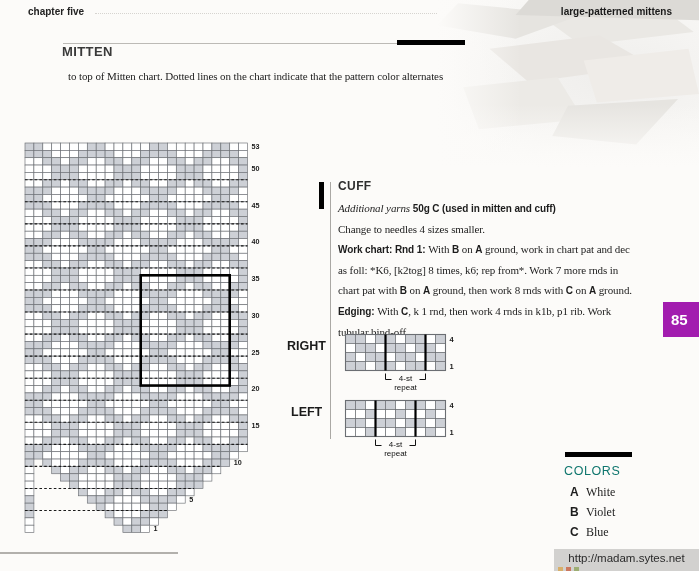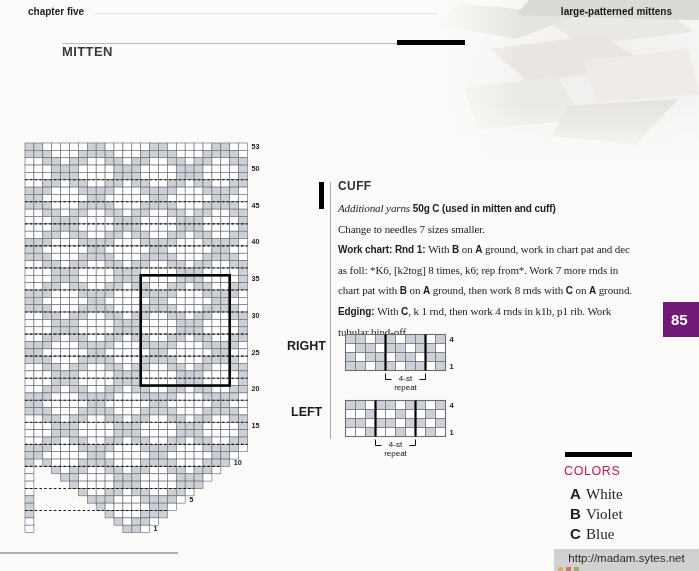--- a/index.html
+++ b/index.html
@@ -38,27 +38,27 @@
   .cuff-accent{position:absolute;left:319px;top:182px;width:5px;height:27px;background:#000;}
   .cuff-rule{position:absolute;left:330px;top:182px;width:1px;height:257px;background:#aaa8a4;}
   .cuff-block{position:absolute;left:338px;top:179px;width:340px;}
   .cuff-title{font-size:12px;font-weight:bold;letter-spacing:.4px;color:#2e2e2e;margin-bottom:5px;}
   .cuff-block .serif-line{line-height:20px;}
   
   .side-label{position:absolute;font-size:12.5px;font-weight:bold;color:#1b1b1b;}
   .small-chart{position:absolute;}
   
   .colors-bar{position:absolute;left:565px;top:452px;width:67px;height:4.5px;background:#000;}
-  .colors-title{position:absolute;left:564px;top:464px;font-size:12.5px;letter-spacing:.6px;color:#be185d;}
+  .colors-title{position:absolute;left:564px;top:464px;font-size:12.5px;letter-spacing:.6px;color:#0f766e;}
   .colors-list{position:absolute;left:570px;top:485px;}
-  .color-item{height:20px;font-size:15px;}
+  .color-item{height:20px;font-size:12px;}
   .color-code{font-weight:bold;display:inline-block;width:16px;}
   .color-name{font-family:"Liberation Serif",serif;color:#1c1c1c;}
   
-  .page-num{position:absolute;left:663px;top:302px;width:36px;height:35px;background:#701a75;
+  .page-num{position:absolute;left:663px;top:302px;width:36px;height:35px;background:#a21caf;
     color:#fff;font-size:15px;font-weight:bold;line-height:35px;padding-left:8px;box-sizing:border-box;}
   .url-strip{position:absolute;left:554px;top:549px;width:145px;height:26px;background:#d2d1cf;
     text-align:center;font-size:11.5px;line-height:18px;color:#2a2a2a;}
   .bottom-line{position:absolute;left:0;top:552px;width:178px;height:1.5px;background:#b2b0ac;}
   .speck{position:absolute;top:567px;width:5px;height:4px;opacity:.7;}
   .big-chart{position:absolute;left:18px;top:137px;}
 </style>
 </head>
 <body>
 
@@ -77,20 +77,21 @@
       <div class="tx7"></div>
     <div class="tx1"></div>
       <div class="tx8"></div>
   </div>
 
   <div class="rule-thin"></div>
   <div class="rule-black"></div>
 
   <div class="mitten-title">MITTEN</div>
   <div class="mitten-text">
+    <div class="serif-line"><span>to top of Mitten chart. Dotted lines on the chart indicate that the pattern color alternates</span></div>
   </div>
 
   <div class="big-chart">
     <svg id="bigChartSvg" width="252" height="408">
         <rect x="7" y="6" width="8.9" height="7.35" fill="#cdd0d6" stroke="#6b6e73" stroke-width="0.65"></rect>
         <rect x="15.9" y="6" width="8.9" height="7.35" fill="#cdd0d6" stroke="#6b6e73" stroke-width="0.65"></rect>
         <rect x="24.8" y="6" width="8.9" height="7.35" fill="#ffffff" stroke="#6b6e73" stroke-width="0.65"></rect>
         <rect x="33.7" y="6" width="8.9" height="7.35" fill="#ffffff" stroke="#6b6e73" stroke-width="0.65"></rect>
         <rect x="42.6" y="6" width="8.9" height="7.35" fill="#ffffff" stroke="#6b6e73" stroke-width="0.65"></rect>
         <rect x="51.5" y="6" width="8.9" height="7.35" fill="#ffffff" stroke="#6b6e73" stroke-width="0.65"></rect>
@@ -1322,21 +1323,21 @@
         <text x="171.20000000000002" y="364.65" font-size="7.2" font-weight="bold" fill="#1a1a1a" font-family="Liberation Sans, sans-serif">5</text>
         <text x="135.60000000000002" y="394.05" font-size="7.2" font-weight="bold" fill="#1a1a1a" font-family="Liberation Sans, sans-serif">1</text>
       </svg>
   </div>
 
   <div class="cuff-accent"></div>
   <div class="cuff-rule"></div>
   <div class="cuff-block">
     <div class="cuff-title">CUFF</div>
     <div class="serif-line"><span class="sg-i">Additional yarns </span><span class="sg-b">50g C (used in mitten and cuff)</span></div>
-    <div class="serif-line"><span>Change to needles 7 sizes smaller.</span></div>
+    <div class="serif-line"><span>Change to needles 4 sizes smaller.</span></div>
     <div class="serif-line"><span class="sg-b">Work chart: Rnd 1: </span><span>With </span><span class="sg-b">B</span><span> on </span><span class="sg-b">A</span><span> ground, work in chart pat and dec</span></div>
     <div class="serif-line"><span>as foll: *K6, [k2tog] 8 times, k6; rep from*. Work 7 more rnds in</span></div>
     <div class="serif-line"><span>chart pat with </span><span class="sg-b">B</span><span> on </span><span class="sg-b">A</span><span> ground, then work 8 rnds with </span><span class="sg-b">C</span><span> on </span><span class="sg-b">A</span><span> ground.</span></div>
     <div class="serif-line"><span class="sg-b">Edging: </span><span>With </span><span class="sg-b">C</span><span>, k 1 rnd, then work 4 rnds in k1b, p1 rib. Work</span></div>
     <div class="serif-line"><span>tubular bind-off.</span></div>
   </div>
 
   <div class="side-label" style="left:287px;top:339px">RIGHT</div>
   <div class="small-chart" style="left:344px;top:333px">
     <svg id="rightChartSvg" width="128" height="64">

